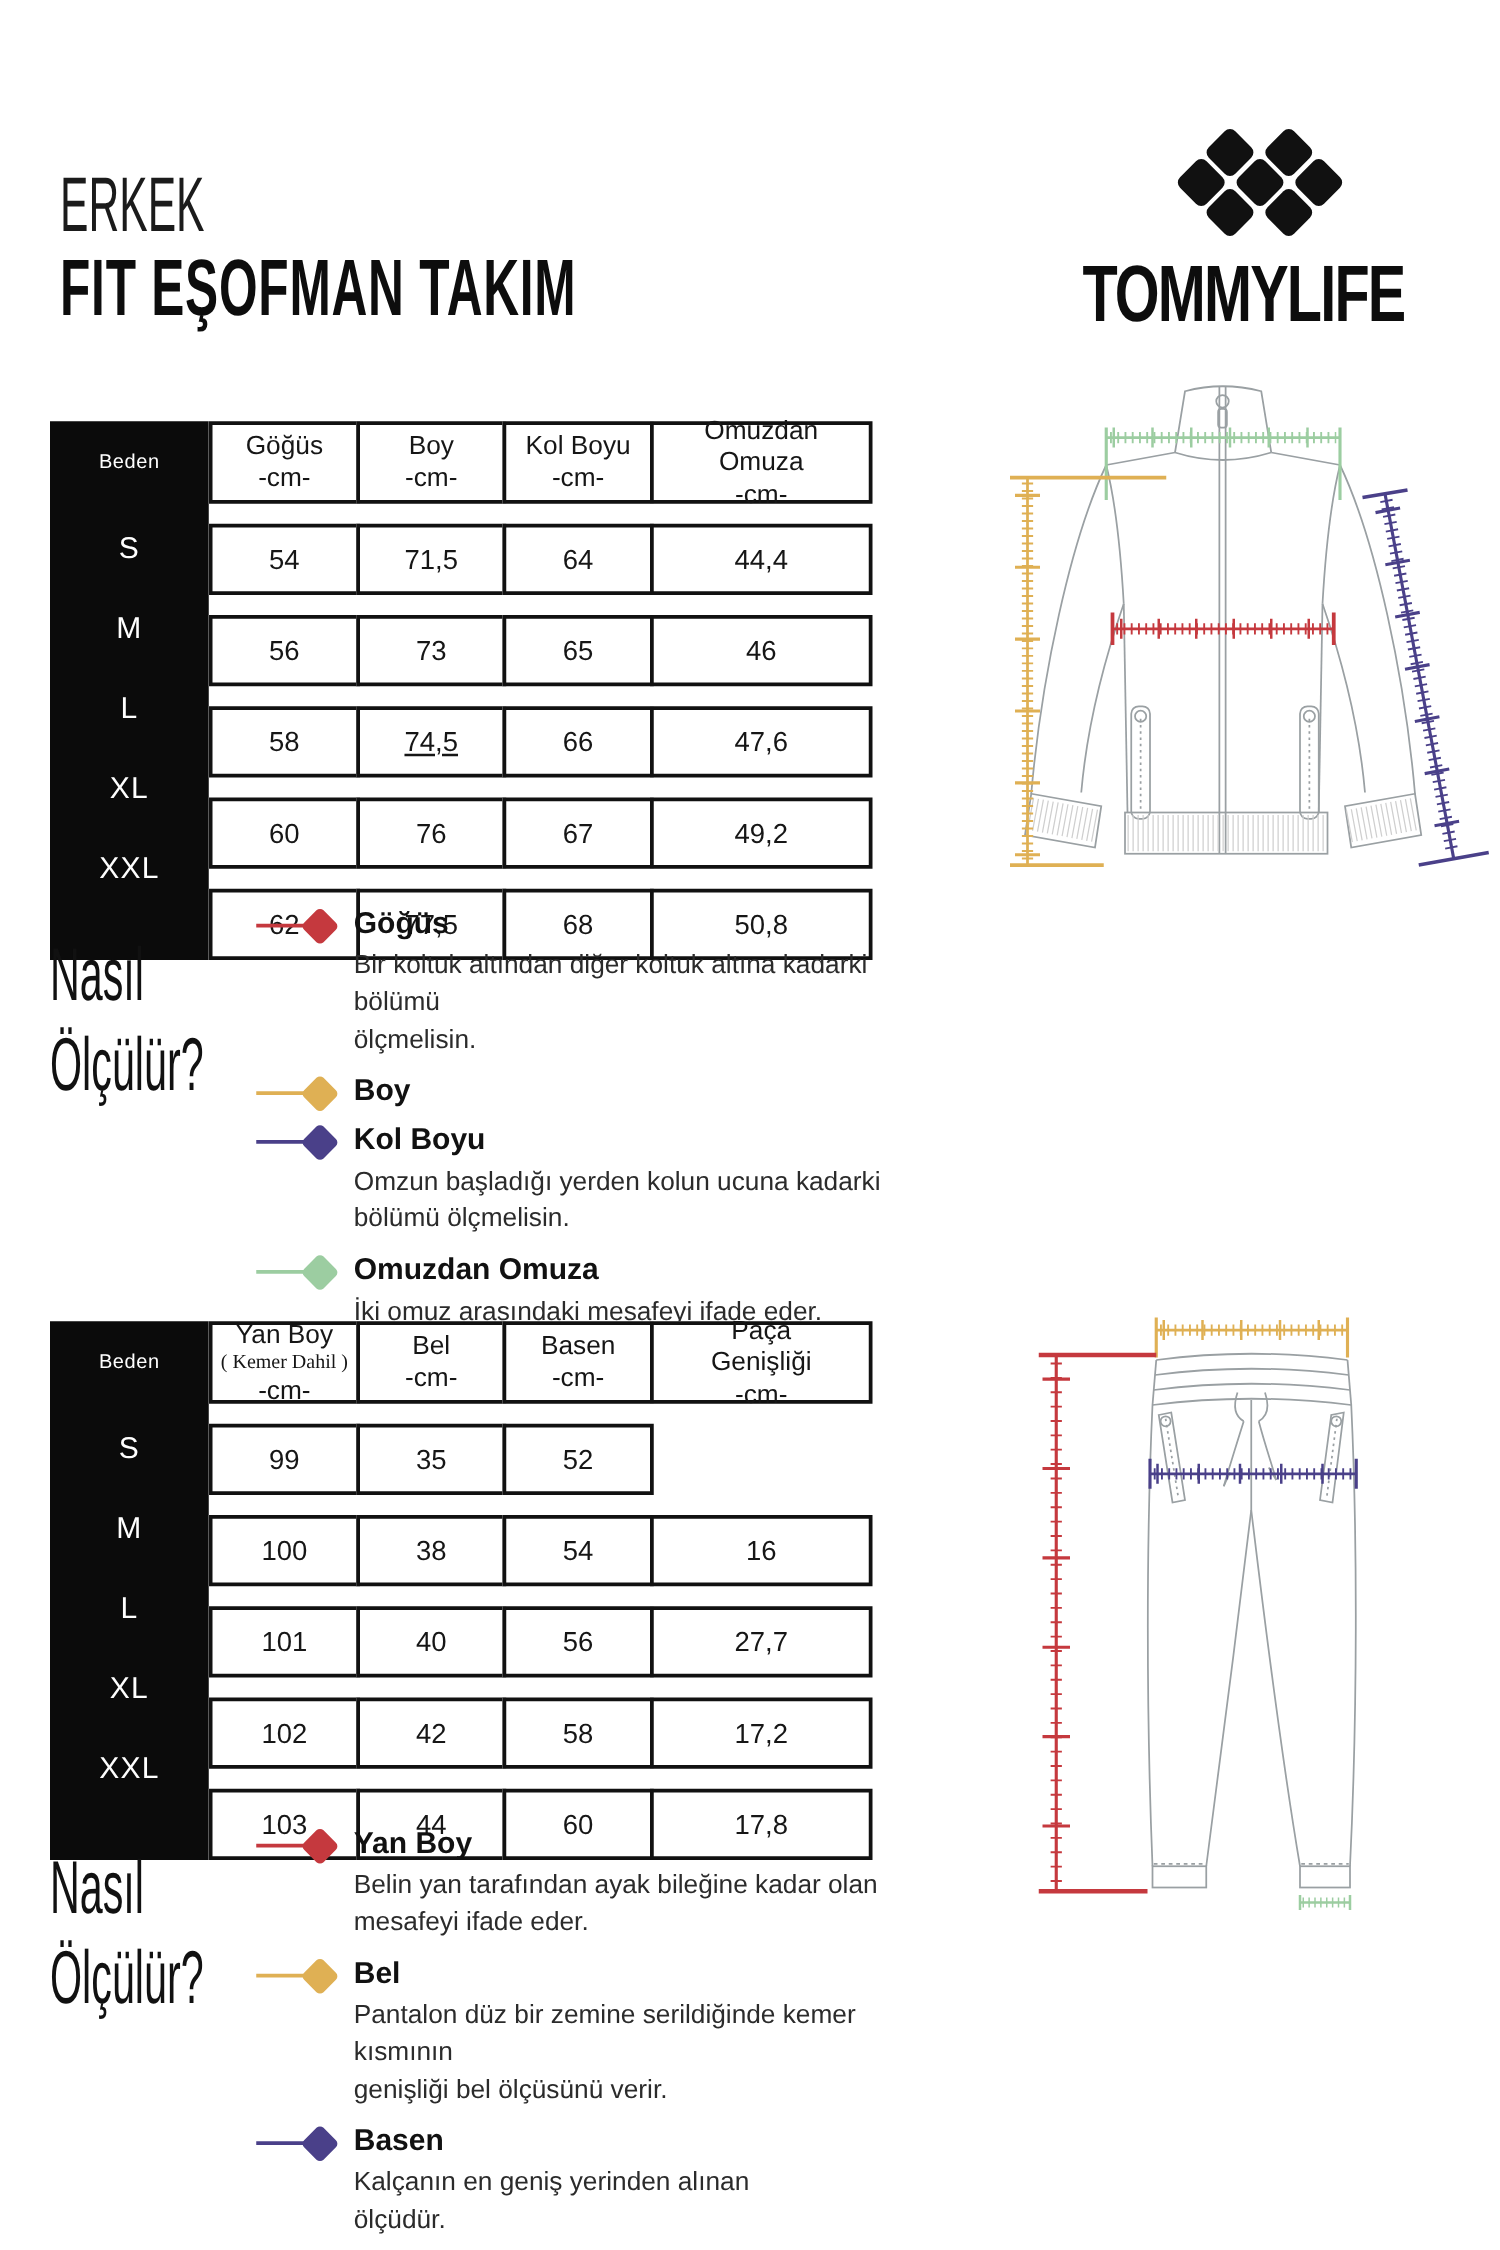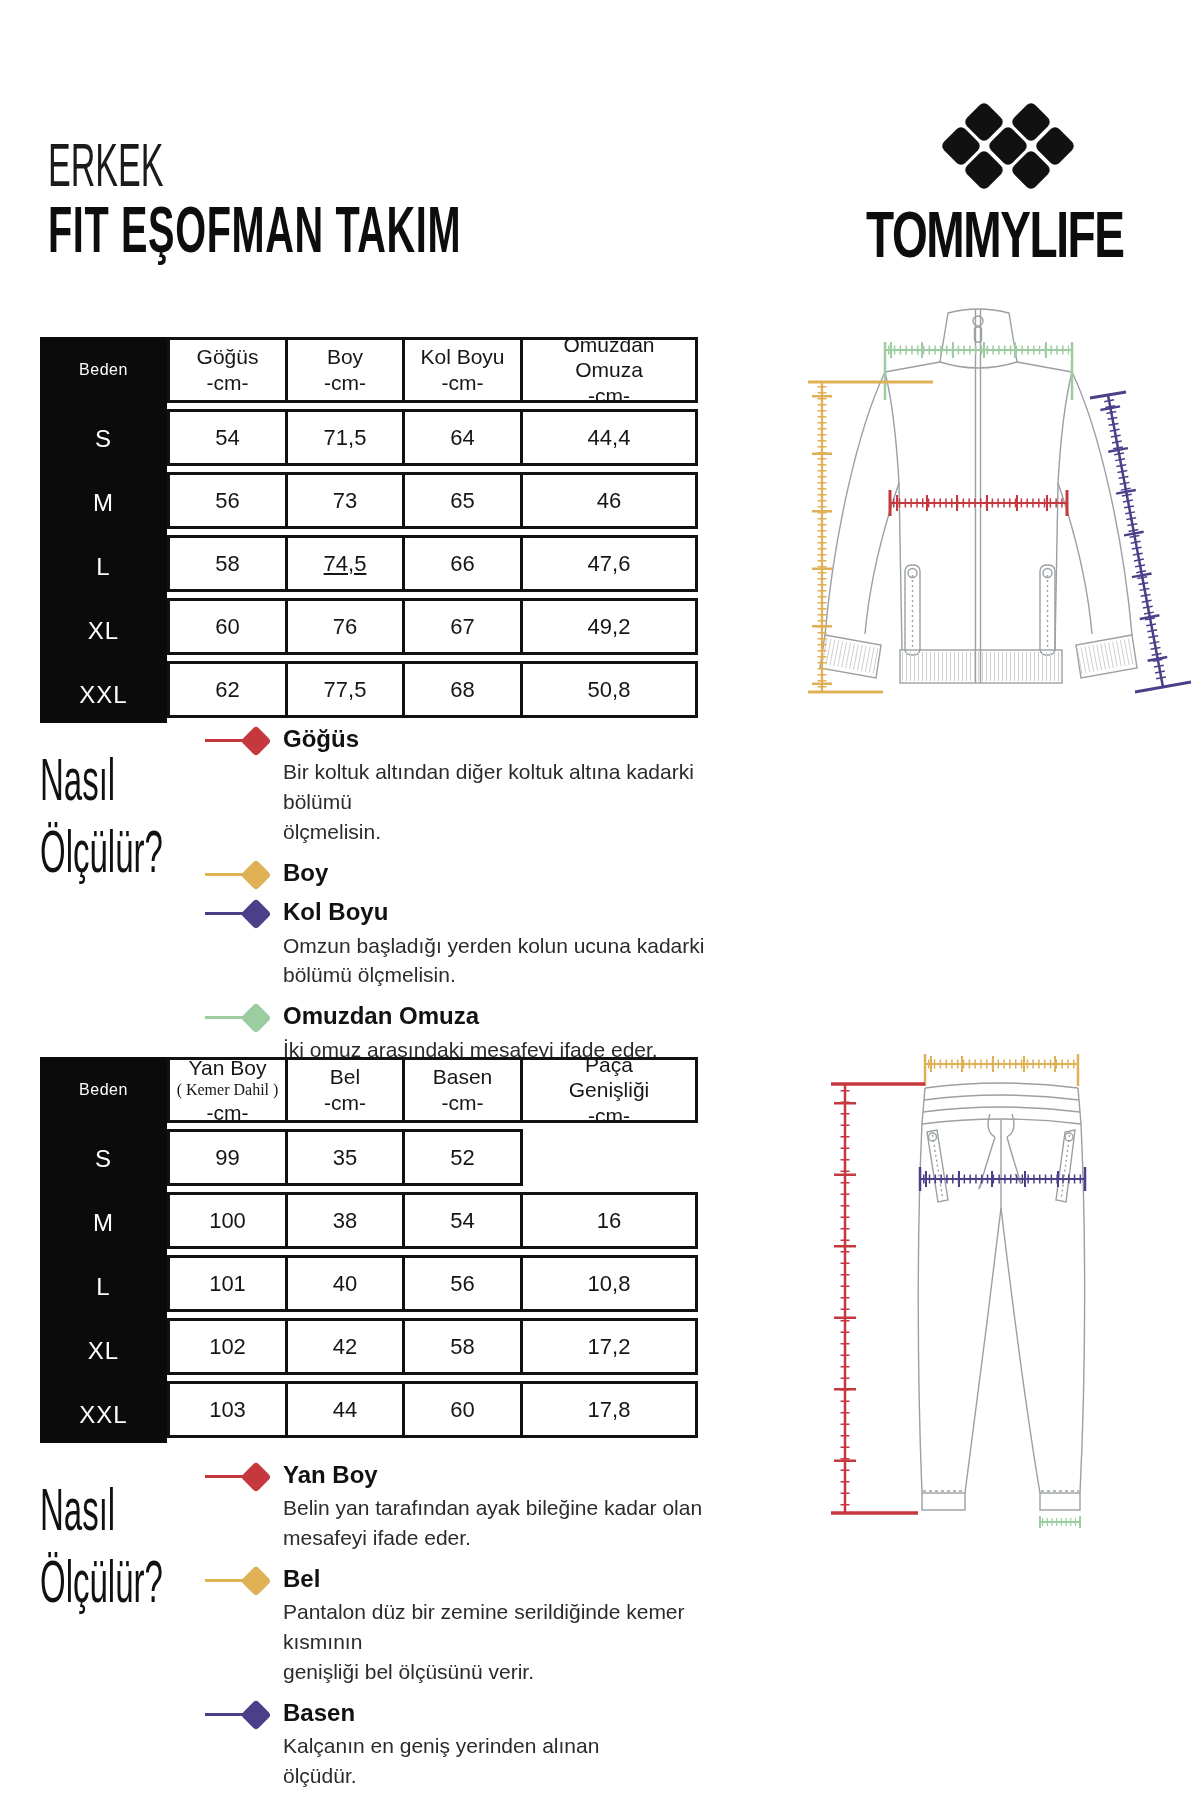--- a/index.html
+++ b/index.html
@@ -20,21 +20,21 @@
     position: absolute; width: 30px; height: 30px; background: #111;
     border-radius: 6px; transform: translate(-50%,-50%) rotate(45deg);
   }
   .brand-wordmark { left: 866px; top: 202px; font-size: 64px; font-weight: 800; letter-spacing: -2px; transform: scaleX(.72); color: #0d0d0d; }
   
   .size-table { left: 40px; width: 658px; display: flex; }
   .t-sizes { width: 127px; background: #0b0b0b; color: #fff; display: flex; flex-direction: column; flex-shrink: 0; }
   .t-corner { height: 66px; display: flex; align-items: center; justify-content: center; font-size: 16px; letter-spacing: .5px; }
   .t-size { height: 57px; margin-top: 7px; display: flex; align-items: center; justify-content: center; font-size: 24px; letter-spacing: 1px; }
   .t-body { width: 531px; display: flex; flex-direction: column; }
-  .t-row { display: flex; height: 57px; margin-top: 6px; }
+  .t-row { display: flex; height: 57px; margin-top: 16px; }
   .t-row.t-head { height: 66px; margin-top: 0; }
   .t-cell {
     border: 3px solid #111; margin-left: -3px; background: #fff;
     display: flex; flex-direction: column; align-items: center; justify-content: center;
     font-size: 22px; text-align: center; flex-shrink: 0;
   }
   .t-cell:first-child { margin-left: 0; }
   .t-cell.t-last { flex: 1 1 auto; }
   .hl { font-size: 21px; line-height: 1.22; }
   .hl.small { font-size: 16px; line-height: 1.2; font-family: Liberation Serif, serif; }
@@ -274,21 +274,21 @@
       <div class="t-row">
         <div class="t-cell" style="width: 121px;">100</div>
         <div class="t-cell" style="width: 120px;">38</div>
         <div class="t-cell" style="width: 121px;">54</div>
         <div class="t-cell t-last">16</div>
       </div>
       <div class="t-row">
         <div class="t-cell" style="width: 121px;">101</div>
         <div class="t-cell" style="width: 120px;">40</div>
         <div class="t-cell" style="width: 121px;">56</div>
-        <div class="t-cell t-last">10,8</div>
+        <div class="t-cell t-last">27,7</div>
       </div>
       <div class="t-row">
         <div class="t-cell" style="width: 121px;">102</div>
         <div class="t-cell" style="width: 120px;">42</div>
         <div class="t-cell" style="width: 121px;">58</div>
         <div class="t-cell t-last">17,2</div>
       </div>
       <div class="t-row">
         <div class="t-cell" style="width: 121px;">103</div>
         <div class="t-cell" style="width: 120px;">44</div>

